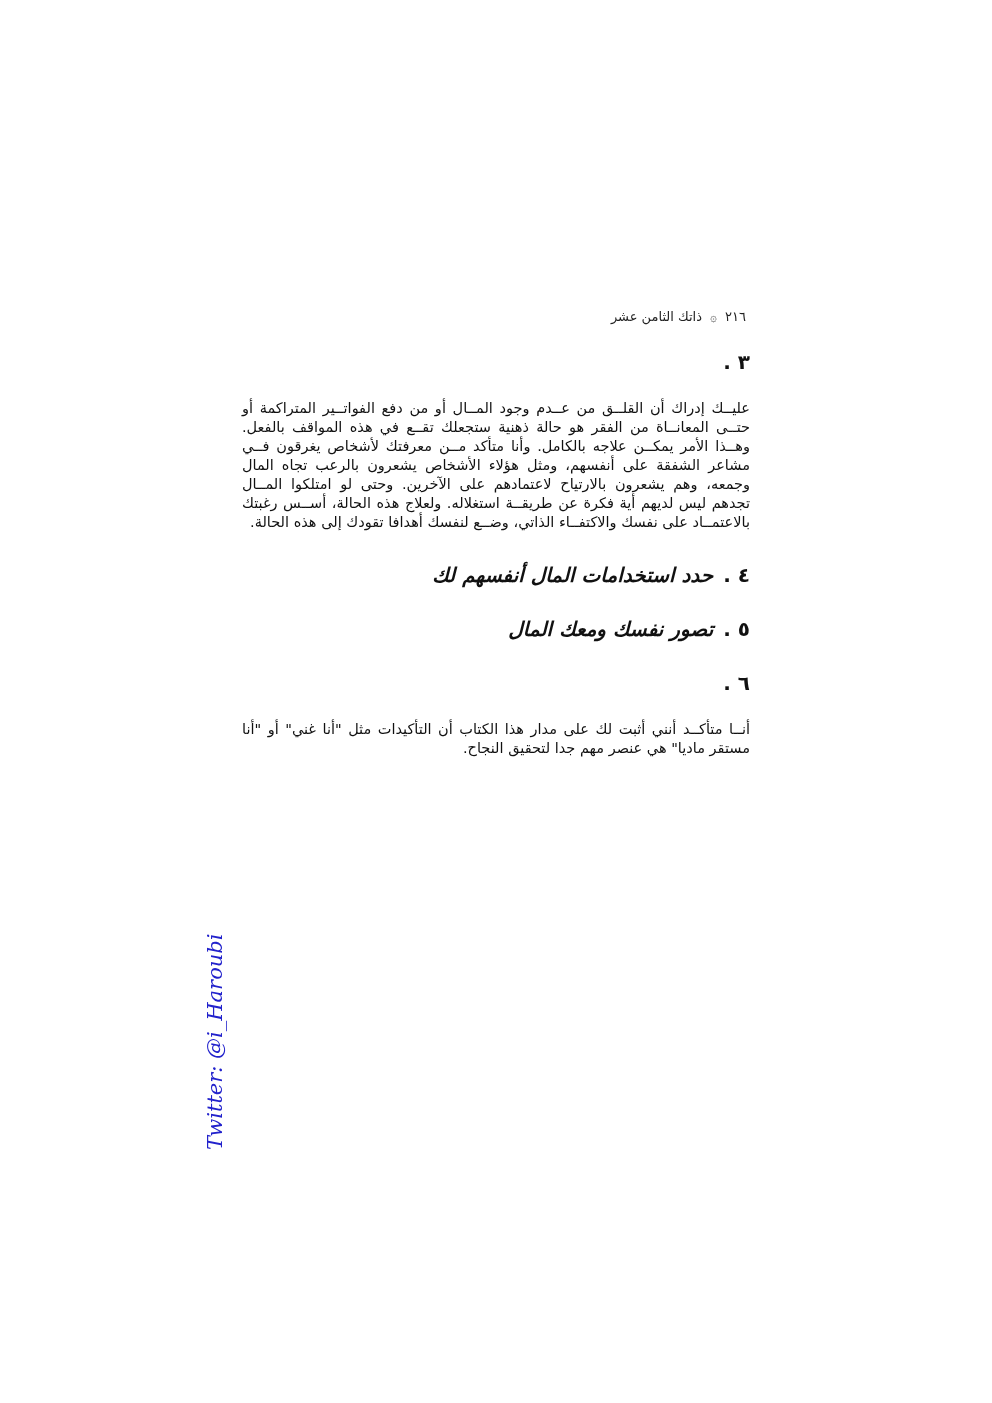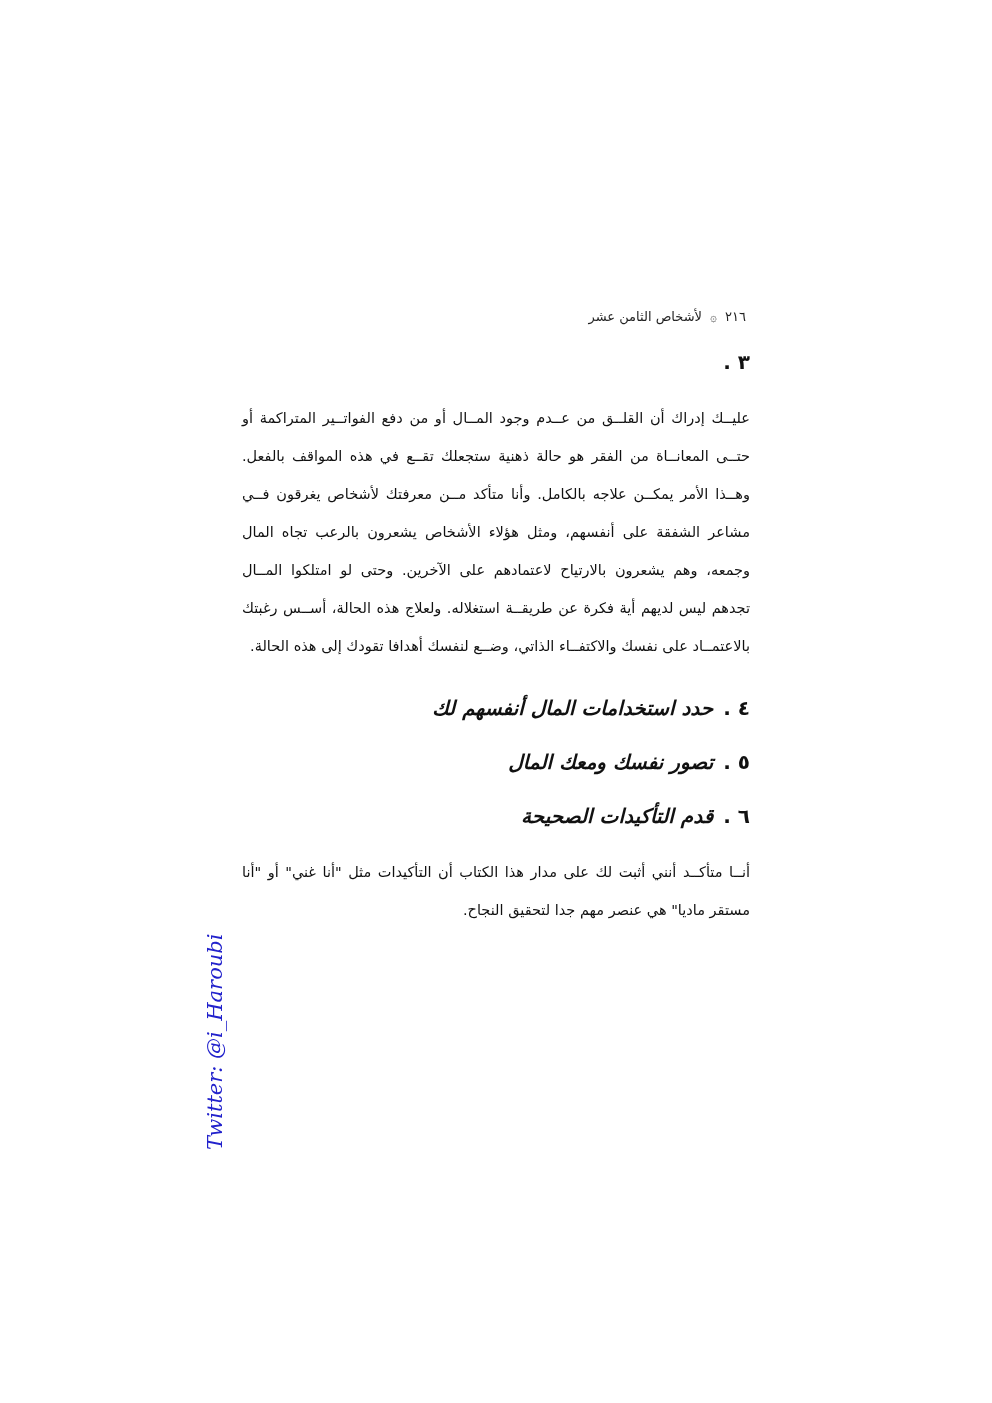--- a/index.html
+++ b/index.html
@@ -19,55 +19,54 @@
     direction: rtl; text-align: justify;
   }
   .heading {
     font-family: "DejaVu Sans", sans-serif;
     font-weight: bold; font-style: italic;
     font-size: 20px; line-height: 34px; margin: 0 0 20px 0;
     display: flex; gap: 10px; align-items: baseline;
   }
   .heading .num { font-style: normal; }
   .para {
-    font-size: 14.5px; line-height: 38px; margin: 0 0 26px 0;
+    font-size: 14.5px; line-height: 19px; margin: 0 0 26px 0;
     text-align-last: right;
   }
   .watermark {
     position: absolute; left: 203px; top: 1150px;
     transform: rotate(-90deg); transform-origin: left top;
     font-family: "DejaVu Serif", serif; font-style: italic;
     font-size: 21px; color: #2222cc; white-space: nowrap;
   }
 </style>
 </head>
 <body>
 
 <div class="page-header">
   <span>٢١٦</span>
   <span class="ornament">۞</span>
-  <span>لأشخاص الثامن عشر</span>
+  <span>ذاتك الثامن عشر</span>
 </div>
 
 <div class="content">
   <h2 class="heading">
     <span class="num">٣ .</span>
   </h2>
   <p class="para">عليــك إدراك أن القلــق من عــدم وجود المــال أو من دفع الفواتــير المتراكمة أو حتــى المعانــاة من الفقر هو حالة ذهنية ستجعلك تقــع في هذه المواقف بالفعل. وهــذا الأمر يمكــن علاجه بالكامل. وأنا متأكد مــن معرفتك لأشخاص يغرقون فــي مشاعر الشفقة على أنفسهم، ومثل هؤلاء الأشخاص يشعرون بالرعب تجاه المال وجمعه، وهم يشعرون بالارتياح لاعتمادهم على الآخرين. وحتى لو امتلكوا المــال تجدهم ليس لديهم أية فكرة عن طريقــة استغلاله. ولعلاج هذه الحالة، أســس رغبتك بالاعتمــاد على نفسك والاكتفــاء الذاتي، وضــع لنفسك أهدافا تقودك إلى هذه الحالة.</p>
 
   <h2 class="heading">
     <span class="num">٤ .</span>
     <span>حدد استخدامات المال أنفسهم لك</span>
   </h2>
 
   <h2 class="heading">
     <span class="num">٥ .</span>
     <span>تصور نفسك ومعك المال</span>
   </h2>
 
   <h2 class="heading">
     <span class="num">٦ .</span>
-    <span>قدم التأكيدات الصحيحة</span>
   </h2>
   <p class="para">أنــا متأكــد أنني أثبت لك على مدار هذا الكتاب أن التأكيدات مثل "أنا غني" أو "أنا مستقر ماديا" هي عنصر مهم جدا لتحقيق النجاح.</p>
 </div>
 
 <div class="watermark">Twitter: @i_Haroubi</div>
 
 </body></html>

